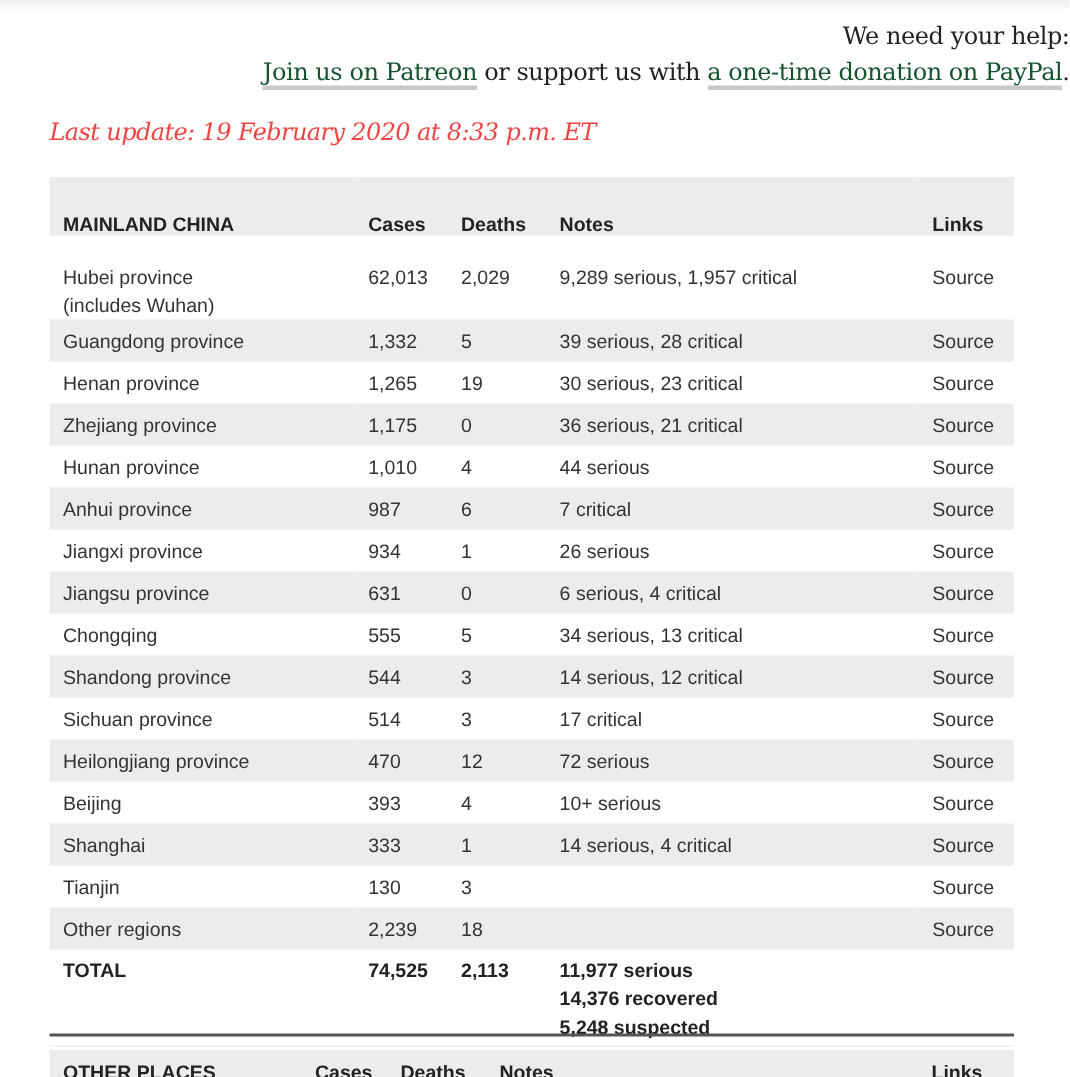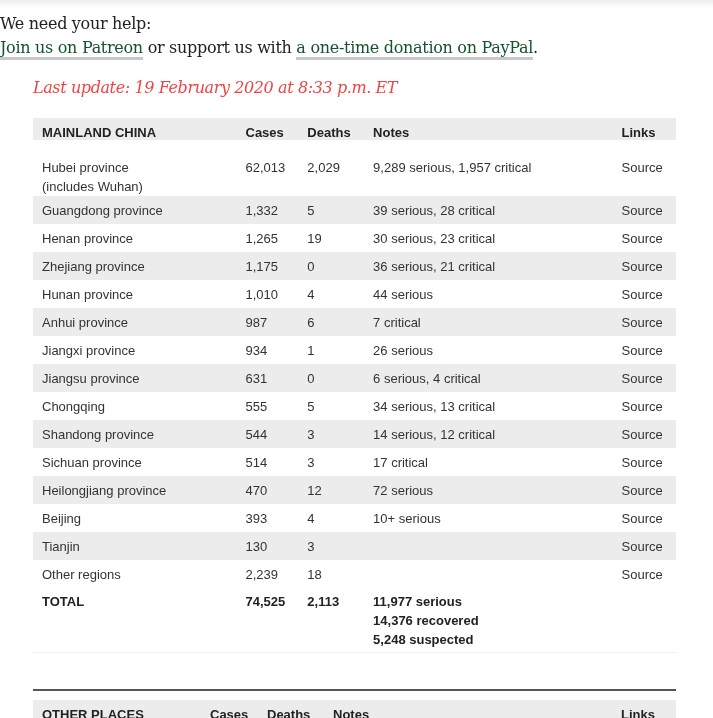--- a/index.html
+++ b/index.html
@@ -1,24 +1,24 @@
 <!DOCTYPE html>
 <html><head>
 <meta charset="utf-8">
 <style>
   html, body { margin: 0; padding: 0; background: #ffffff; }
   body { width: 713px; height: 718px; overflow: hidden; position: relative; color: #222; }
   .topshade { position: absolute; left: 0; top: 0; width: 713px; height: 8px; background: linear-gradient(#efefef, #ffffff); }
-  .help { position: absolute; left: 0; top: 12px; width: 713px; text-align: left; font-family: "DejaVu Serif", serif; font-size: 16px; line-height: 24px; color: #222; letter-spacing: -0.3px; }
+  .help { position: absolute; left: 0; top: 12px; width: 713px; text-align: right; font-family: "DejaVu Serif", serif; font-size: 16px; line-height: 24px; color: #222; letter-spacing: -0.3px; }
   .help a { color: #14532d; text-decoration: none; border-bottom: 3px solid #c8c8c8; padding-bottom: 0; }
   .update { position: absolute; left: 33px; top: 78px; font-family: "DejaVu Serif", serif; font-style: italic; font-size: 16px; color: #ef4444; letter-spacing: -0.4px; }
   table { position: absolute; left: 33px; border-collapse: collapse; font-family: "Liberation Sans", sans-serif; font-size: 13px; color: #333; }
   table.main { top: 118px; width: 643px; }
   table td, table th { text-align: left; vertical-align: top; padding: 7px 9px 0 9px; }
-  table th { font-weight: bold; color: #222; background: #ececec; height: 14px; padding-top: 7px; box-sizing: border-box; }
+  table th { font-weight: bold; color: #222; background: #ececec; height: 14px; padding-top: 24px; box-sizing: border-box; }
   table tr.row td { height: 28px; box-sizing: border-box; }
   table tr.row.tall td { height: 47px; line-height: 19px; padding-top: 18px; }
   table tr.row:nth-child(even) td { background: #ececec; }
   table tr.total td { font-weight: bold; color: #222; line-height: 19px; padding-top: 4px; height: 60px; border-bottom: 1px solid #f0f0f0; }
   .c-name { width: 190px; }
   .c-cases { width: 47px; }
   .c-deaths { width: 47px; }
   .c-notes { width: 232px; }
   .c-links { width: 55px; }
   .link { color: #333; text-decoration: none; cursor: pointer; }
@@ -136,20 +136,27 @@
         <td><a class="link" href="#">Source</a></td>
       </tr>
       <tr class="row">
         <td>Beijing</td>
         <td>393</td>
         <td>4</td>
         <td>10+ serious</td>
         <td><a class="link" href="#">Source</a></td>
       </tr>
       <tr class="row">
+        <td>Shanghai</td>
+        <td>333</td>
+        <td>1</td>
+        <td>14 serious, 4 critical</td>
+        <td><a class="link" href="#">Source</a></td>
+      </tr>
+      <tr class="row">
         <td>Tianjin</td>
         <td>130</td>
         <td>3</td>
         <td></td>
         <td><a class="link" href="#">Source</a></td>
       </tr>
       <tr class="row">
         <td>Other regions</td>
         <td>2,239</td>
         <td>18</td>

